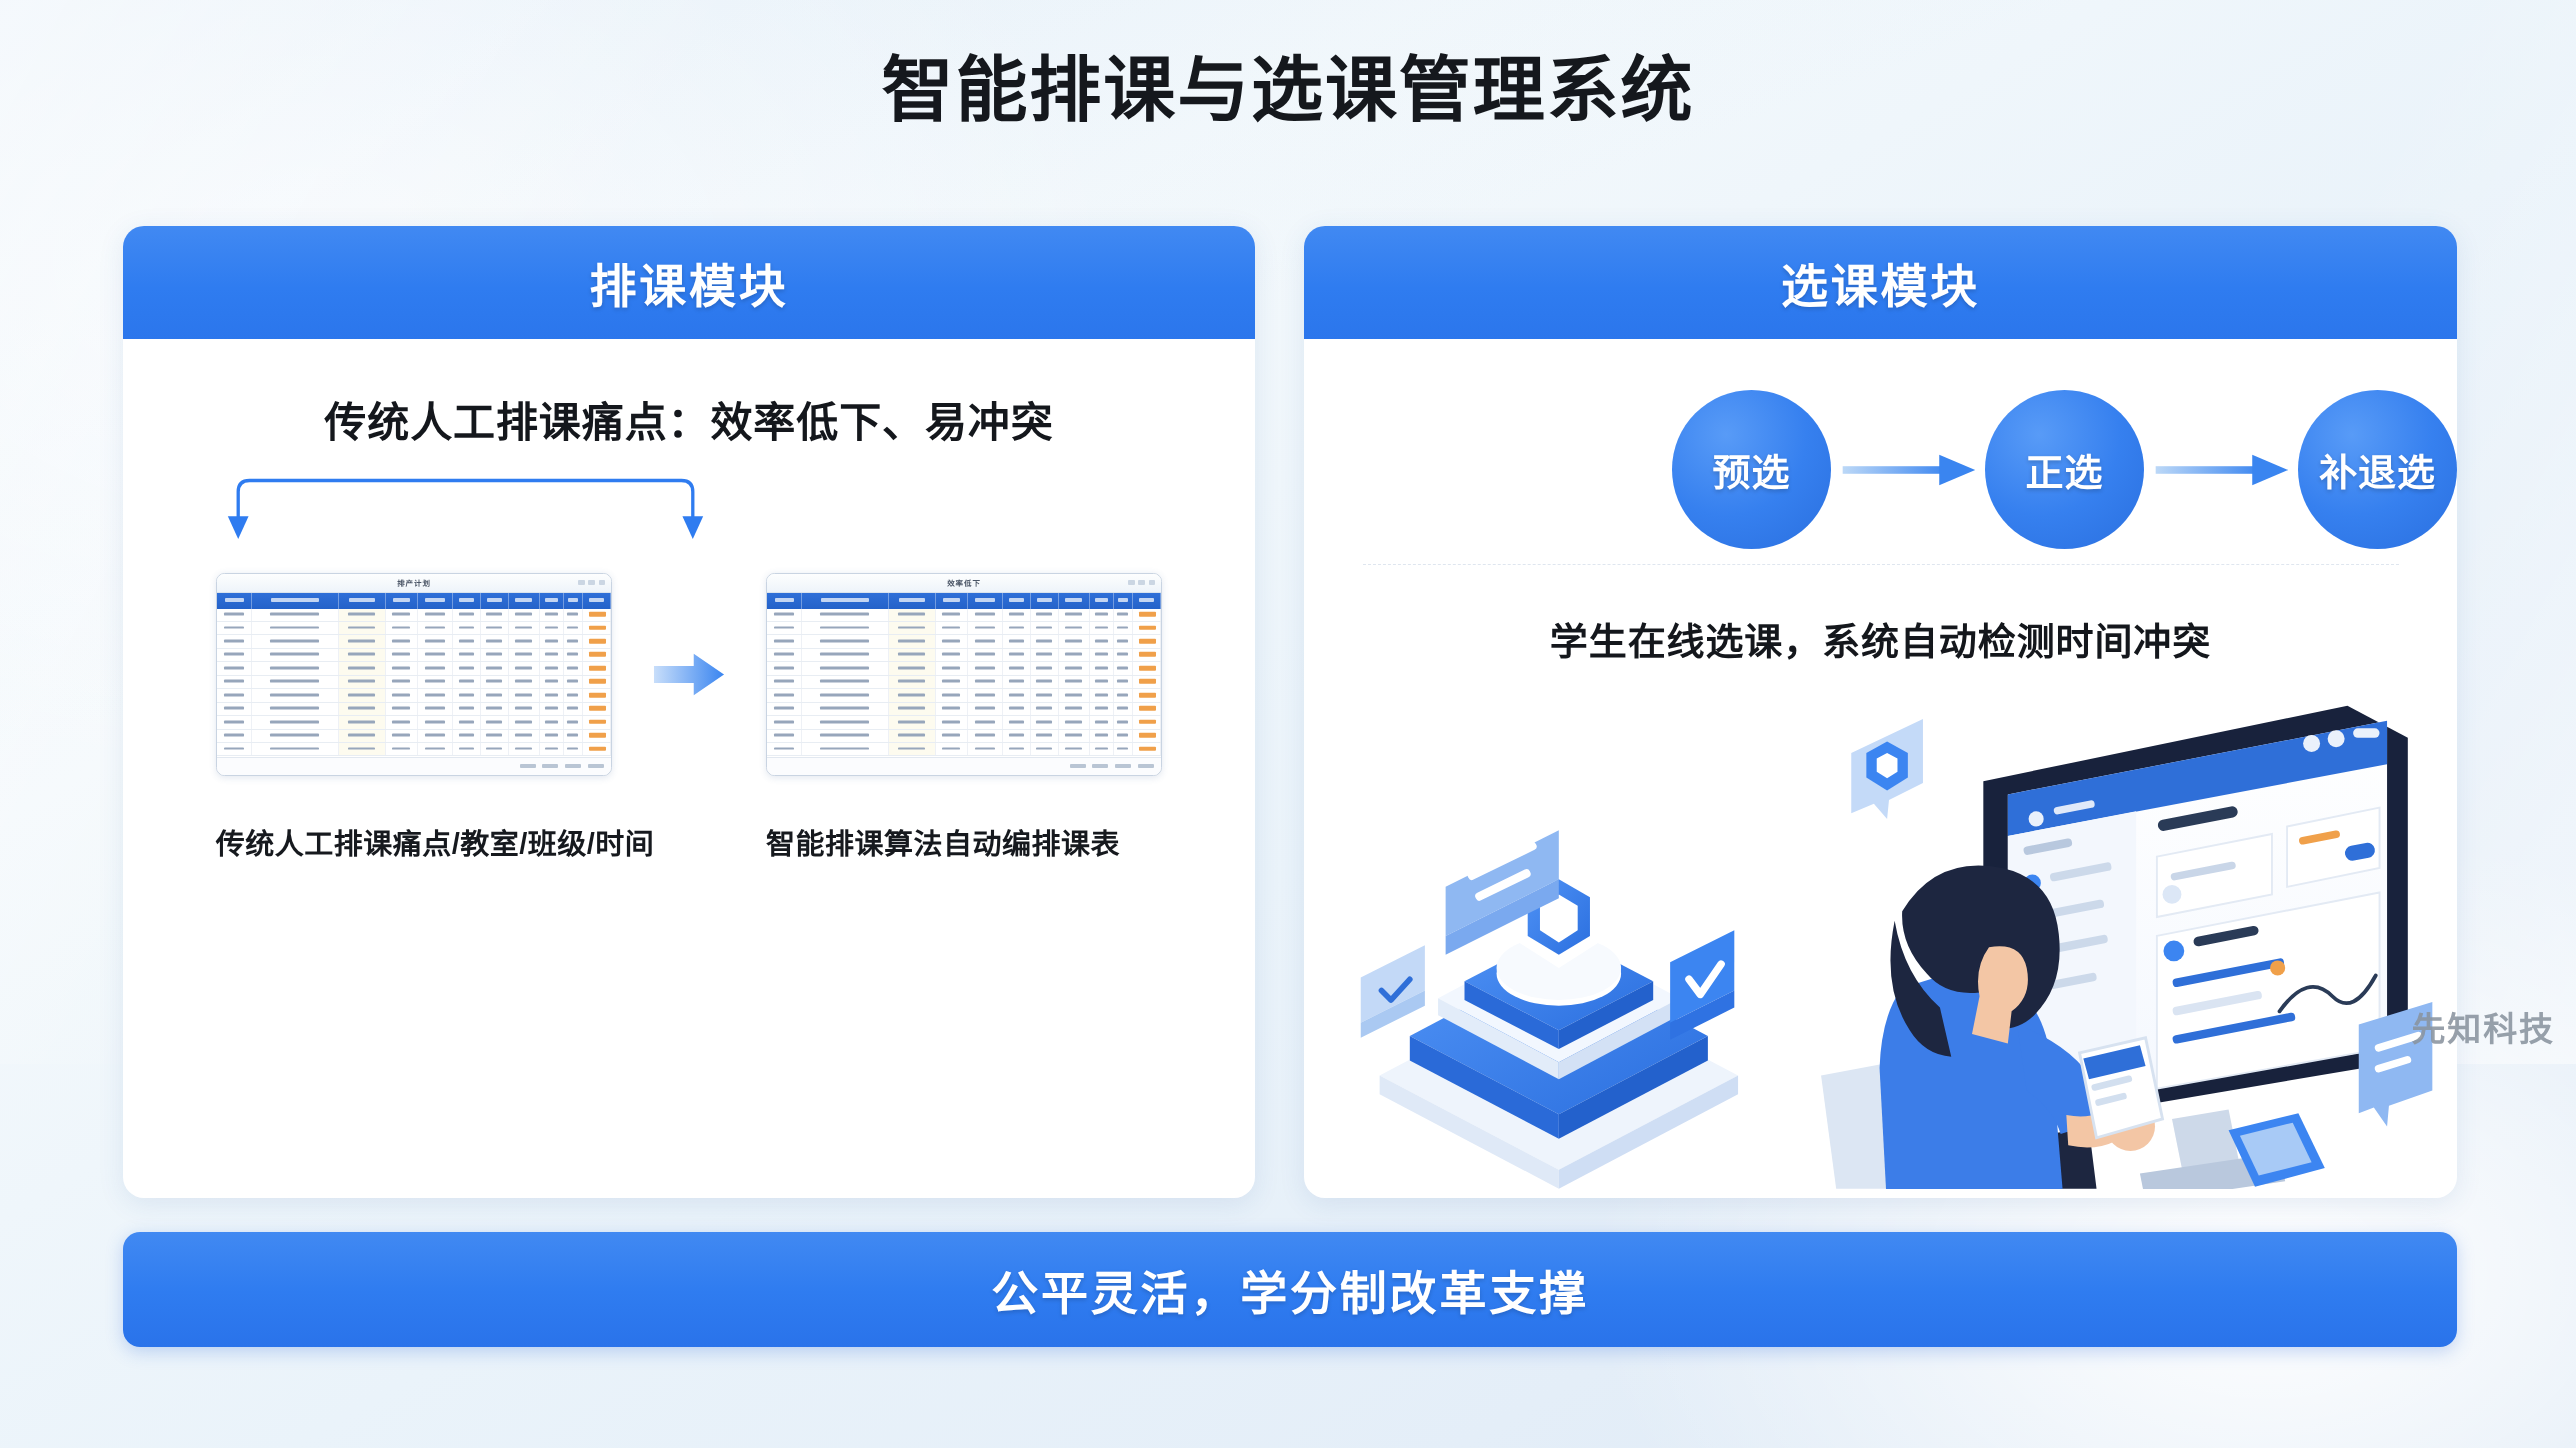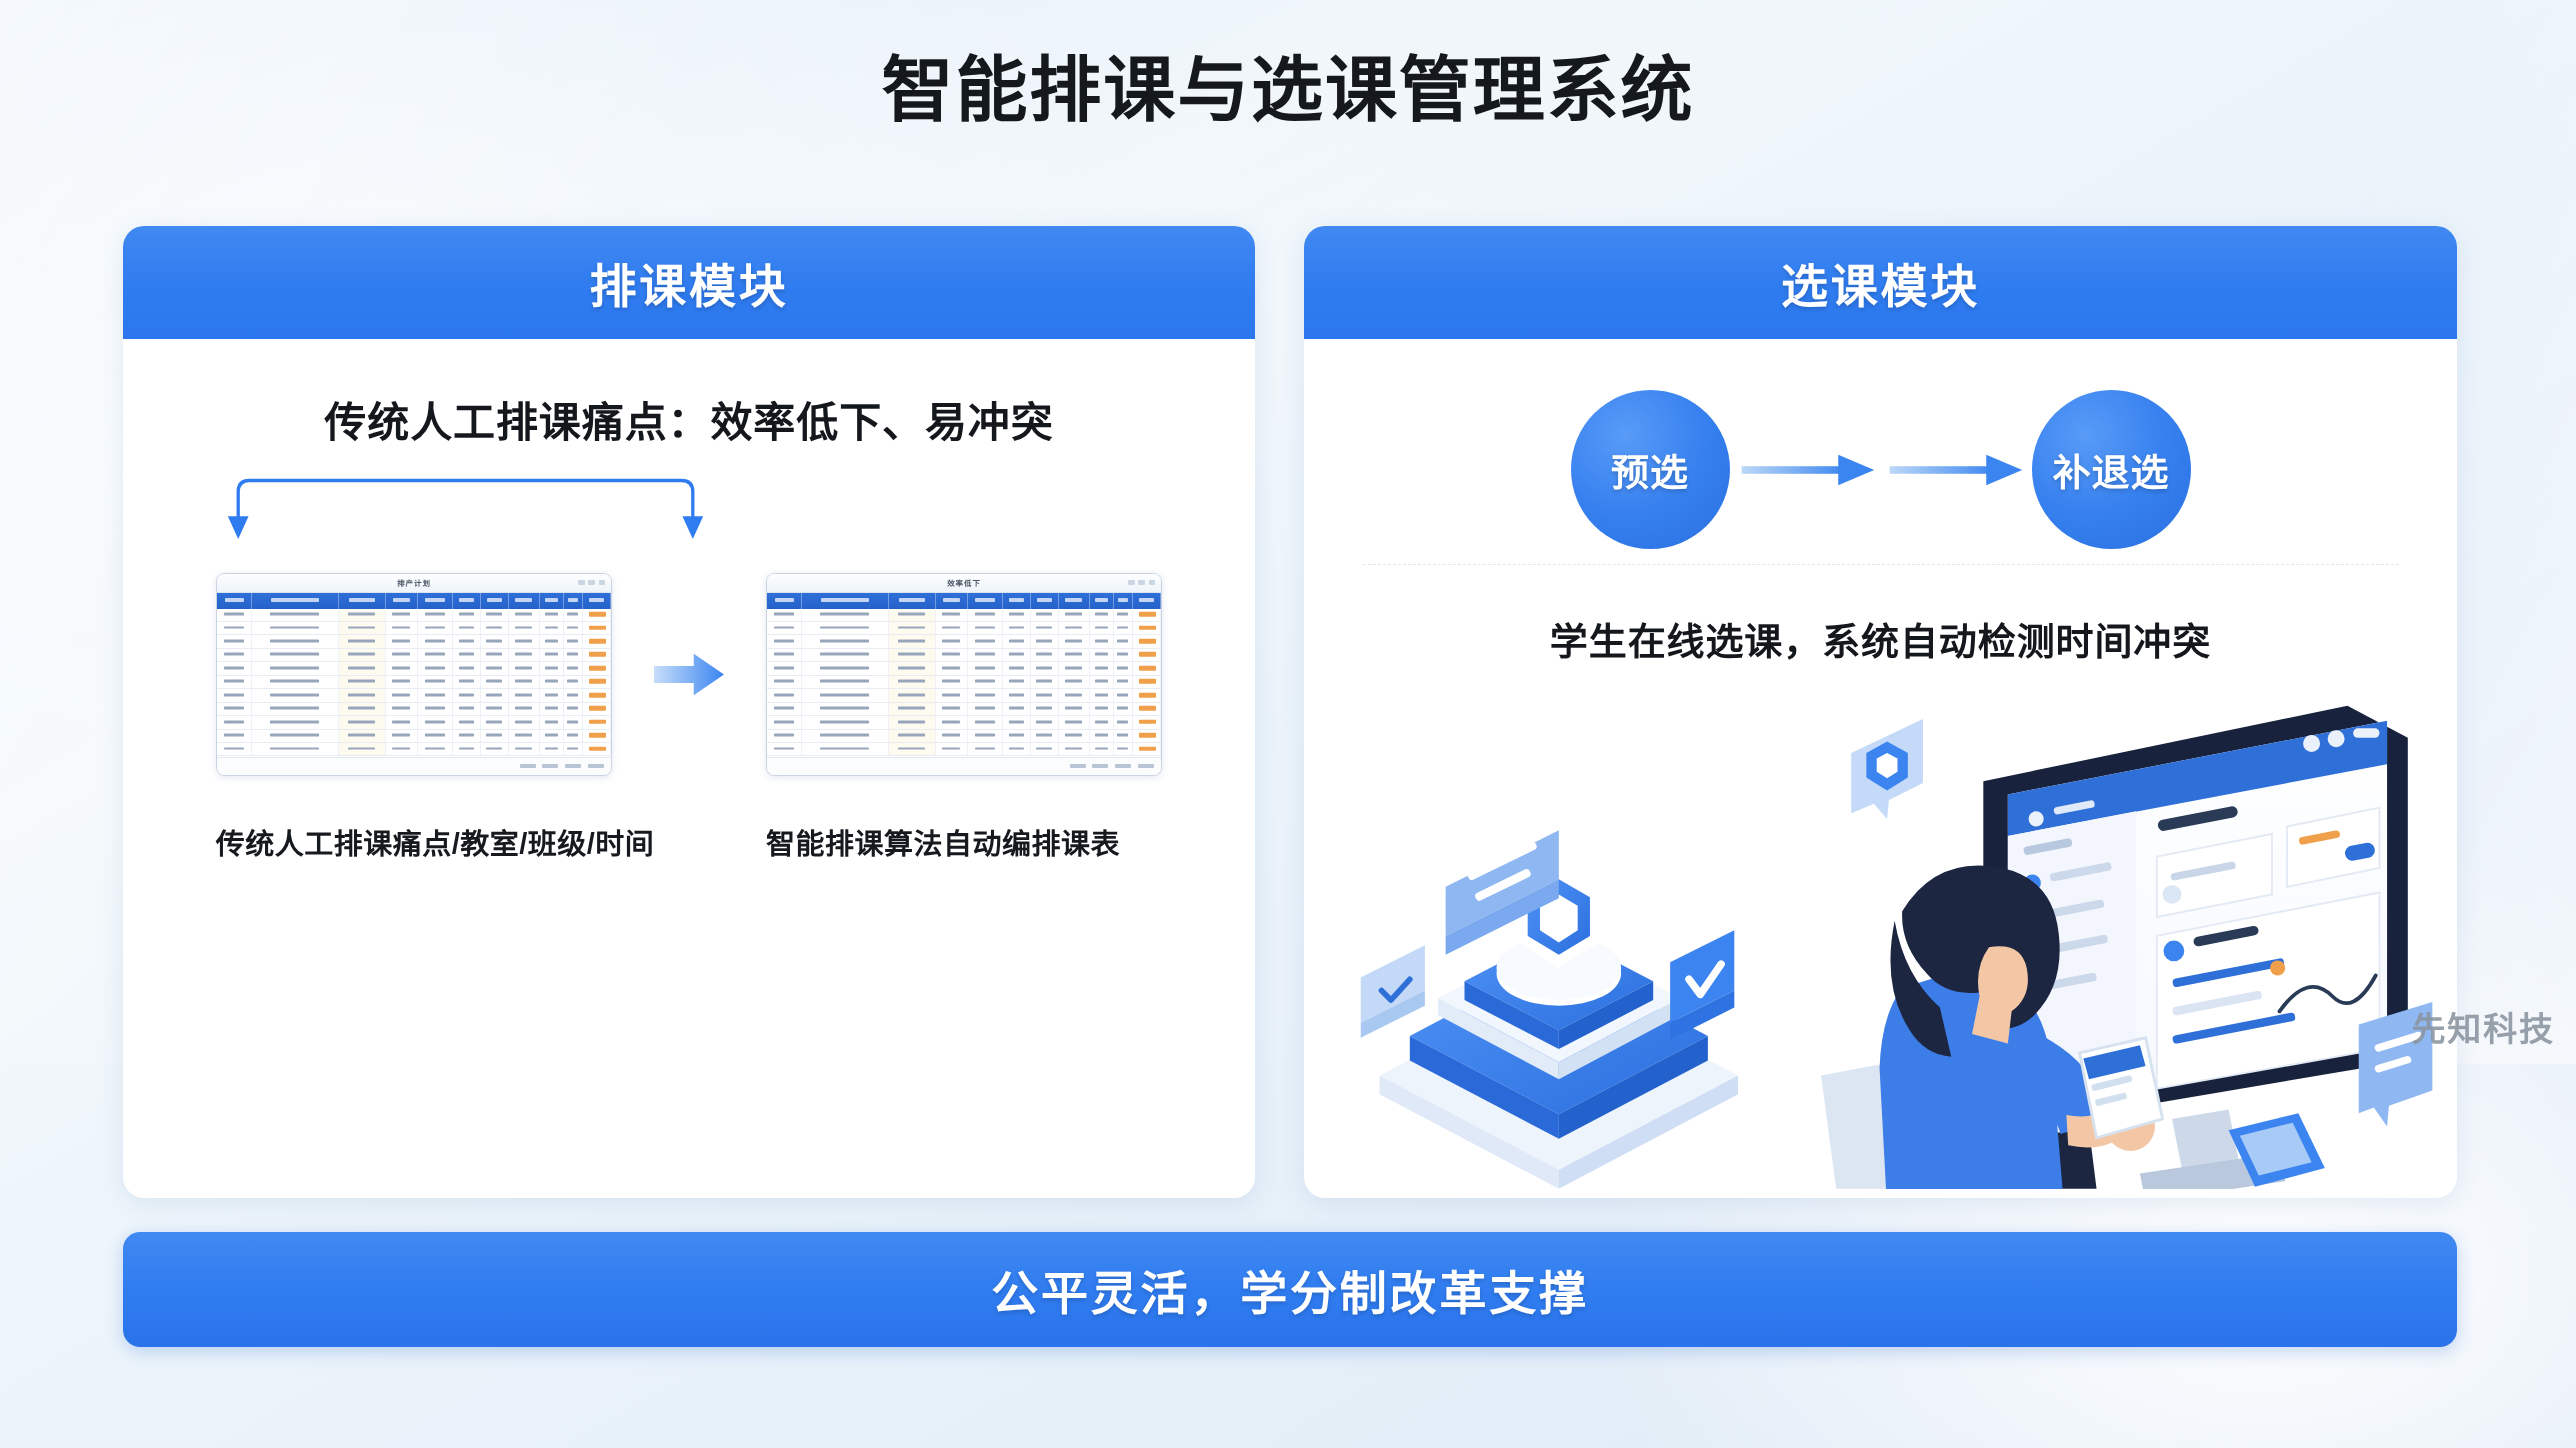--- a/index.html
+++ b/index.html
@@ -254,21 +254,21 @@
 
   
   .flow {
     position: absolute;
     top: 36px;
     left: 0;
     width: 100%;
     height: 189px;
     display: flex;
     align-items: center;
-    justify-content: center;
+    justify-content: flex-end;
     gap: 6px;
   }
   .flow-node {
     width: 159px;
     height: 159px;
     border-radius: 50%;
     background: radial-gradient(circle at 34% 28%, #589bf7 0%, #3680ef 52%, #2a6fdf 100%);
     display: flex;
     align-items: center;
     justify-content: center;
@@ -752,20 +752,21 @@
           <defs>
             <linearGradient id="flowArrow1" x1="0" y1="0" x2="1" y2="0">
               <stop offset="0%" stop-color="#bcd8f7"></stop>
               <stop offset="100%" stop-color="#3a85f0"></stop>
             </linearGradient>
           </defs>
           <rect x="6" y="18" width="112" height="8" fill="url(#flowArrow1)"></rect>
           <polygon points="108,6 146,22 108,38" fill="#3a85f0"></polygon>
         </svg>
 
+        <div class="flow-node">正选</div>
 
         <svg class="flow-arrow" viewBox="0 0 150 44">
           <rect x="6" y="18" width="112" height="8" fill="url(#flowArrow1)"></rect>
           <polygon points="108,6 146,22 108,38" fill="#3a85f0"></polygon>
         </svg>
 
         <div class="flow-node">补退选</div>
       </div>
 
       <div class="right-divider"></div>

